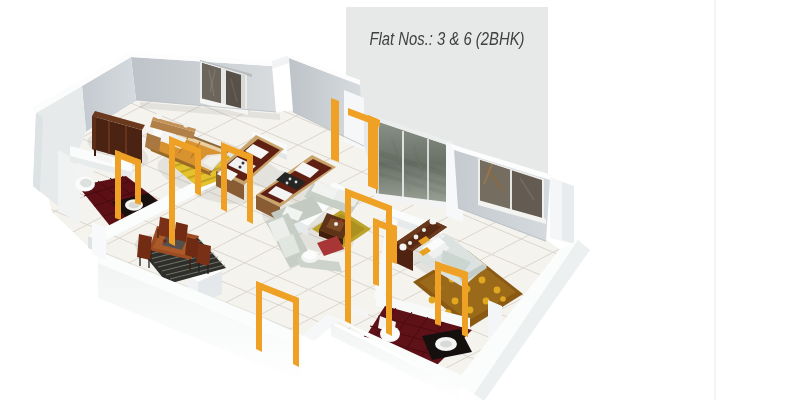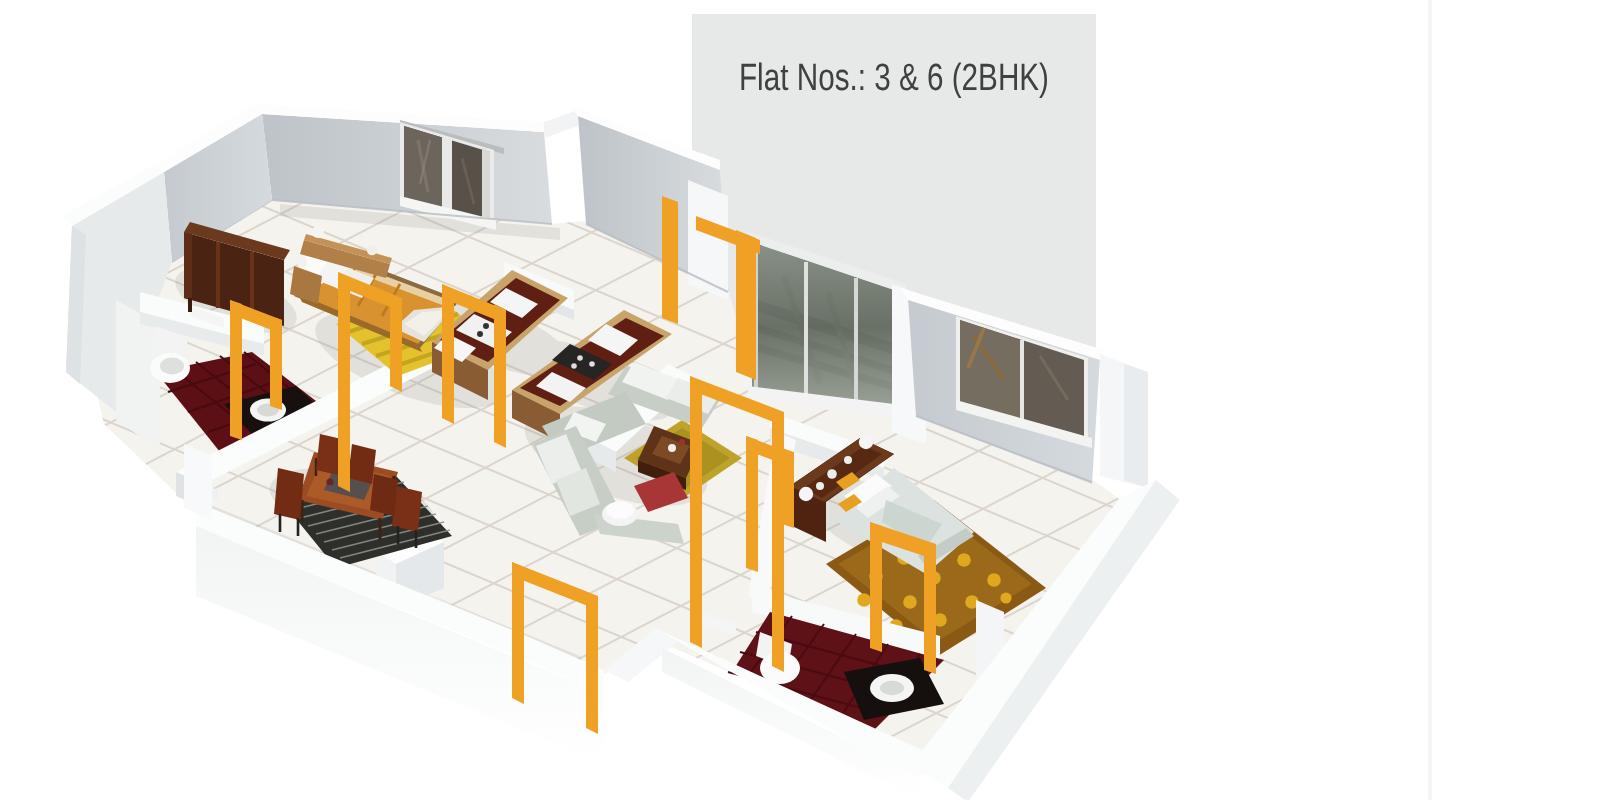--- a/index.html
+++ b/index.html
@@ -1,16 +1,16 @@
 <!DOCTYPE html>
 <html><head>
 <meta charset="utf-8">
 <style>
 html,body{margin:0;padding:0;background:#ffffff;width:800px;height:400px;overflow:hidden;}
-#stage{position:relative;width:800px;height:400px;font-family:"Liberation Sans",sans-serif;}
+#stage{position:relative;width:800px;height:400px;font-family:"Liberation Sans",sans-serif;font-style:italic;}
 svg{position:absolute;left:0;top:0;}
 </style>
 </head>
 <body>
 <div id="stage">
 <svg width="800" height="400" viewBox="0 0 800 400">
 <defs>
 <linearGradient id="wallg1" x1="0" y1="0" x2="1" y2="0">
 <stop offset="0" stop-color="#bdc3c8"></stop>
           <stop offset="1" stop-color="#d8dcdf"></stop>

